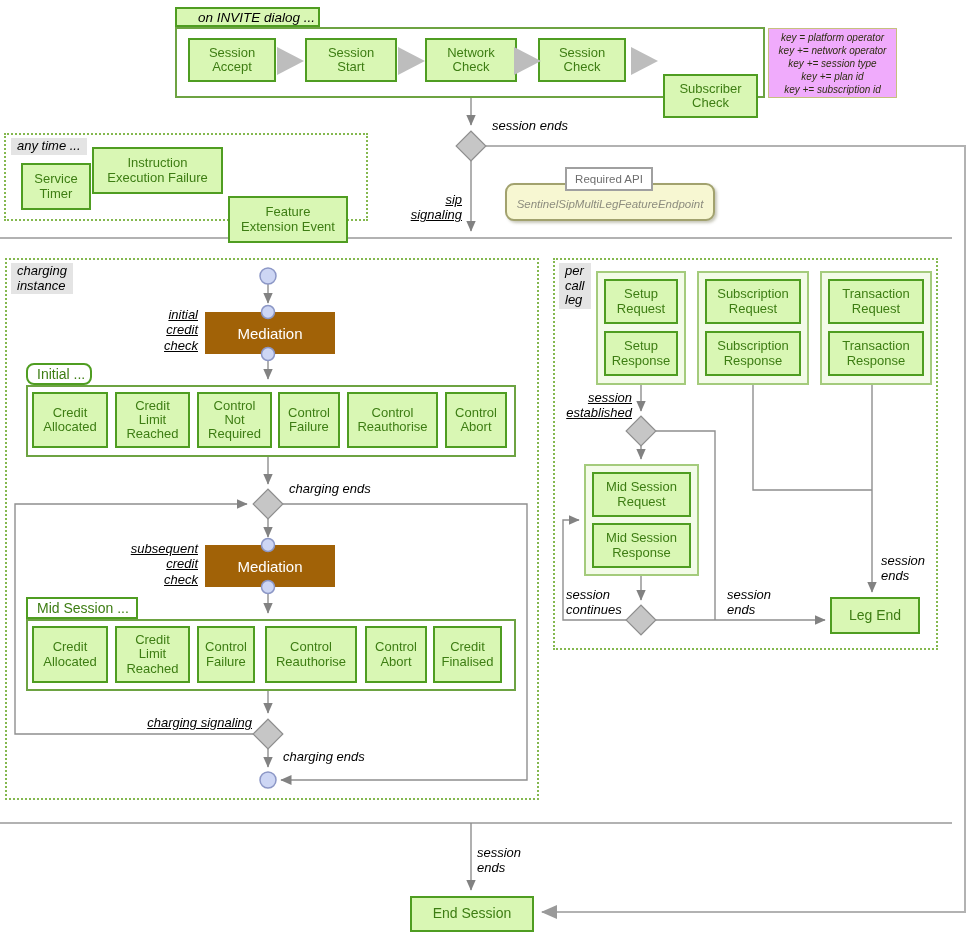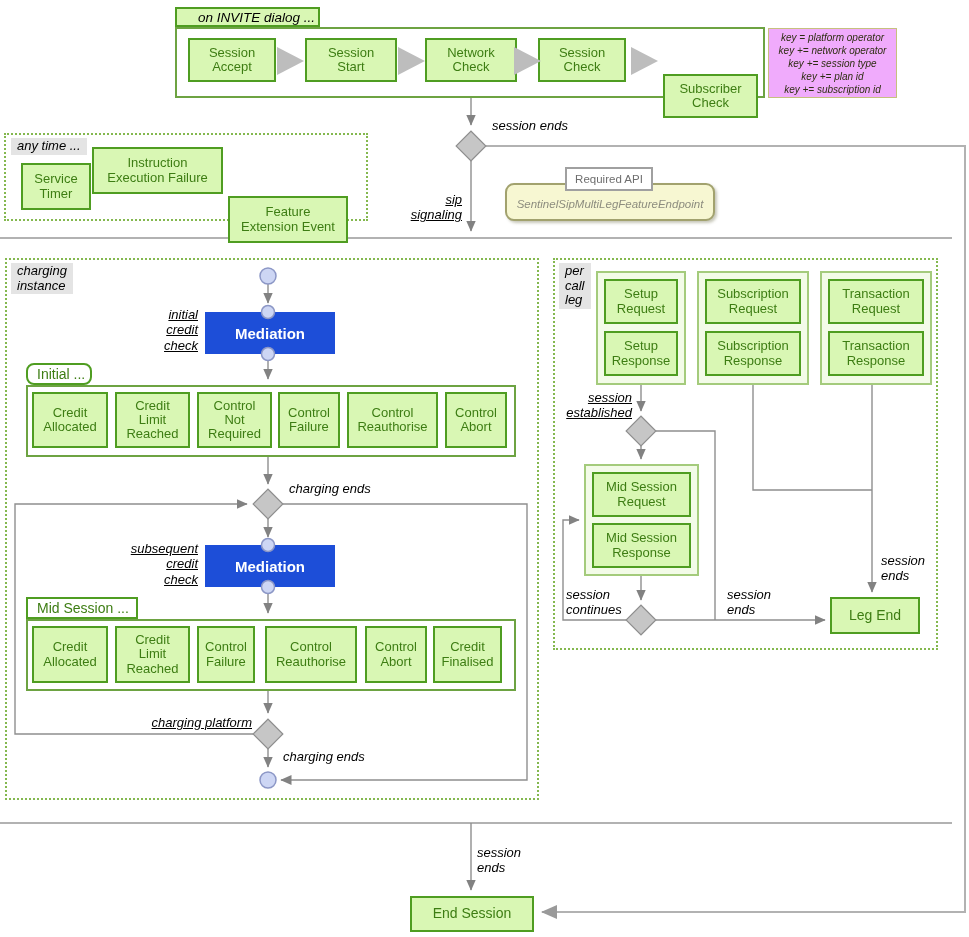--- a/index.html
+++ b/index.html
@@ -12,21 +12,21 @@
   .outer-group{background:#f3fbe8;border:2px solid #a4cb7c;z-index:2;}
   .dotted{border:2px dotted #84b84f;z-index:2;}
   .glabel{background:#e4e4e4;color:#000;font-style:italic;font-size:13px;line-height:1.12;padding:1px 6px;
           white-space:pre-line;z-index:4;}
   .flabel{color:#000;font-style:italic;font-size:13px;line-height:1.18;white-space:pre-line;z-index:4;}
   .r{text-align:right;text-decoration:underline;}
   .label-green{background:#d9f7b4;border:2px solid #4f9d21;color:#000;font-style:italic;font-size:13.5px;
                display:flex;align-items:center;padding-left:21px;z-index:4;}
   .sub-label{background:#fff;border:2px solid #4f9d21;color:#3d7d13;font-size:14px;display:flex;align-items:center;
              padding-left:9px;z-index:4;}
-  .mediation{background:#1d4ed8;color:#fff;font-weight:bold;font-size:15px;display:flex;align-items:center;
+  .mediation{background:#a16207;color:#fff;font-weight:normal;font-size:15px;display:flex;align-items:center;
              justify-content:center;z-index:3;}
   .note{background:#f0abfc;border:1px solid #c6c07e;color:#2e2e12;font-style:italic;font-size:10px;line-height:12.9px;
         padding:3px 5px;white-space:pre-line;z-index:3;text-align:center;}
   .fa-box{background:#f7f7d2;border:2px solid #a2a26e;border-radius:9px;box-shadow:2px 2px 3px rgba(130,130,100,.45);
           color:#8d8d7f;font-style:italic;font-size:11.5px;display:flex;align-items:flex-end;justify-content:center;
           padding-bottom:9px;z-index:3;}
   .fa-tag{background:#fff;border:2px solid #a0a0a0;color:#6e6e6e;font-size:11.5px;display:flex;align-items:center;
           justify-content:center;z-index:4;}
 </style>
 </head>
@@ -152,21 +152,21 @@
 Reached</div>
   <div class="abs gbox" style="left:197px;top:626px;width:58px;height:57px;">Control
 Failure</div>
   <div class="abs gbox" style="left:265px;top:626px;width:92px;height:57px;">Control
 Reauthorise</div>
   <div class="abs gbox" style="left:365px;top:626px;width:62px;height:57px;">Control
 Abort</div>
   <div class="abs gbox" style="left:433px;top:626px;width:69px;height:57px;">Credit
 Finalised</div>
 
-  <div class="abs flabel r" style="left:130px;top:715px;width:122px;">charging platform</div>
+  <div class="abs flabel r" style="left:130px;top:715px;width:122px;">charging signaling</div>
   <div class="abs flabel" style="left:283px;top:749px;">charging ends</div>
 
   <div class="abs dotted" style="left:553px;top:258px;width:385px;height:392px;"></div>
   <div class="abs glabel" style="left:559px;top:263px;">per
 call
 leg</div>
 
   <div class="abs outer-group" style="left:596px;top:271px;width:90px;height:114px;"></div>
   <div class="abs gbox" style="left:604px;top:279px;width:74px;height:45px;">Setup
 Request</div>

